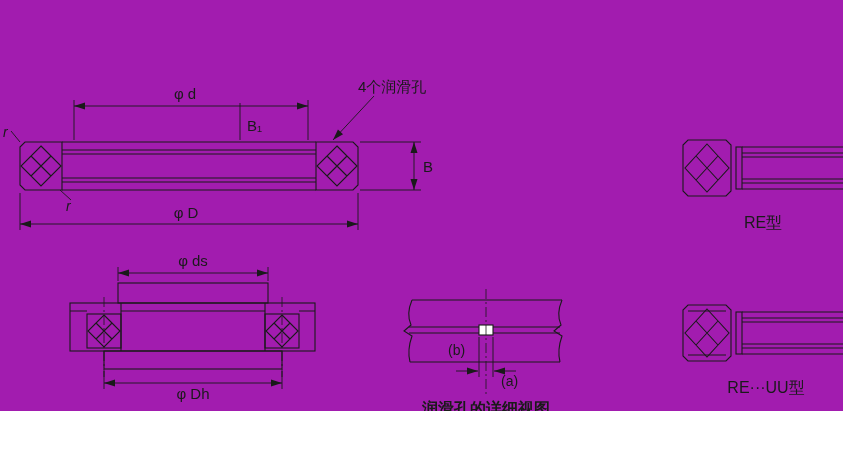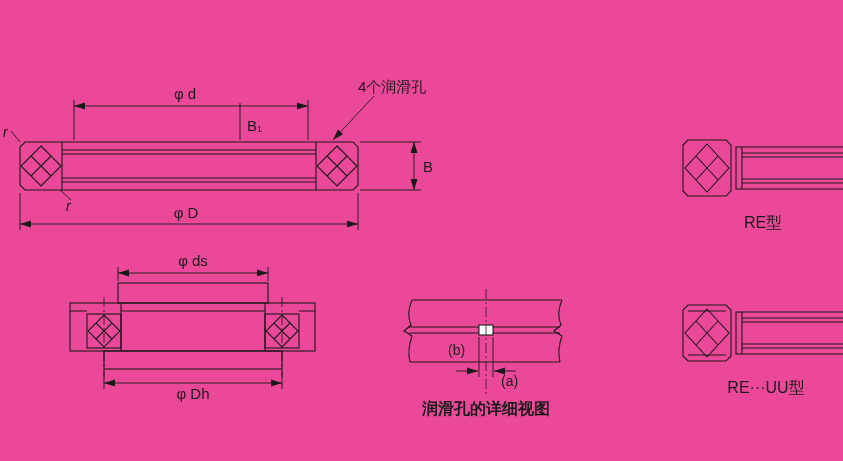--- a/index.html
+++ b/index.html
@@ -1,16 +1,16 @@
 <!DOCTYPE html>
 <html><head>
 <meta charset="utf-8">
 <style>
   html,body{margin:0;padding:0;background:#ffffff;}
-  .canvas{position:relative;width:843px;height:461px;background:#ec4899;overflow:hidden;}
+  .canvas{position:relative;width:843px;height:411px;background:#a21caf;overflow:hidden;}
   svg{display:block;}
   .ln{stroke:#1a1a1a;stroke-width:1.1;fill:none;stroke-linecap:butt;stroke-linejoin:miter;}
   .thin{stroke-width:0.9;}
   .cl{stroke-width:0.8;stroke-dasharray:10 3 2 3;}
   text{font-family:"Liberation Sans","DejaVu Sans",sans-serif;fill:#1a1a1a;stroke:none;}
   .t15{font-size:15px;}
   .t14{font-size:14px;}
   .t14i{font-size:14px;font-style:italic;}
   .t16{font-size:16px;font-weight:500;}
   .cap{font-size:16px;font-weight:600;}

